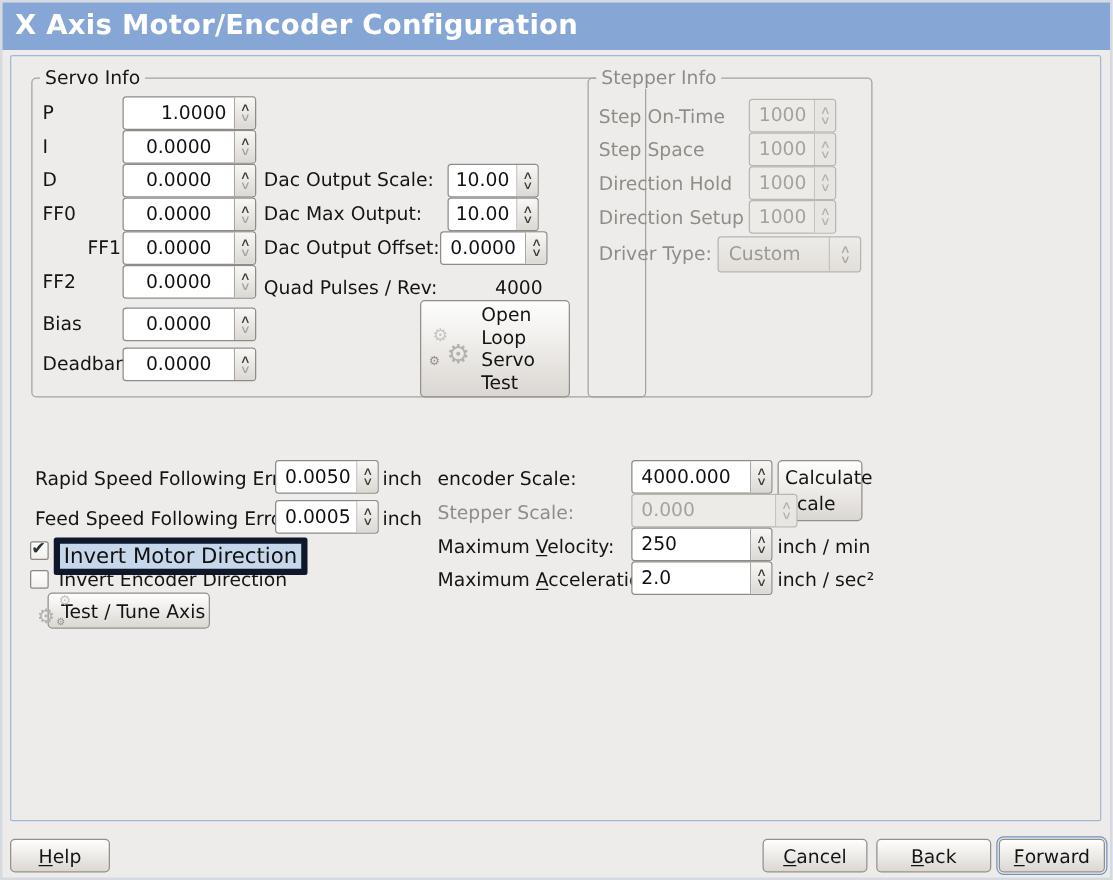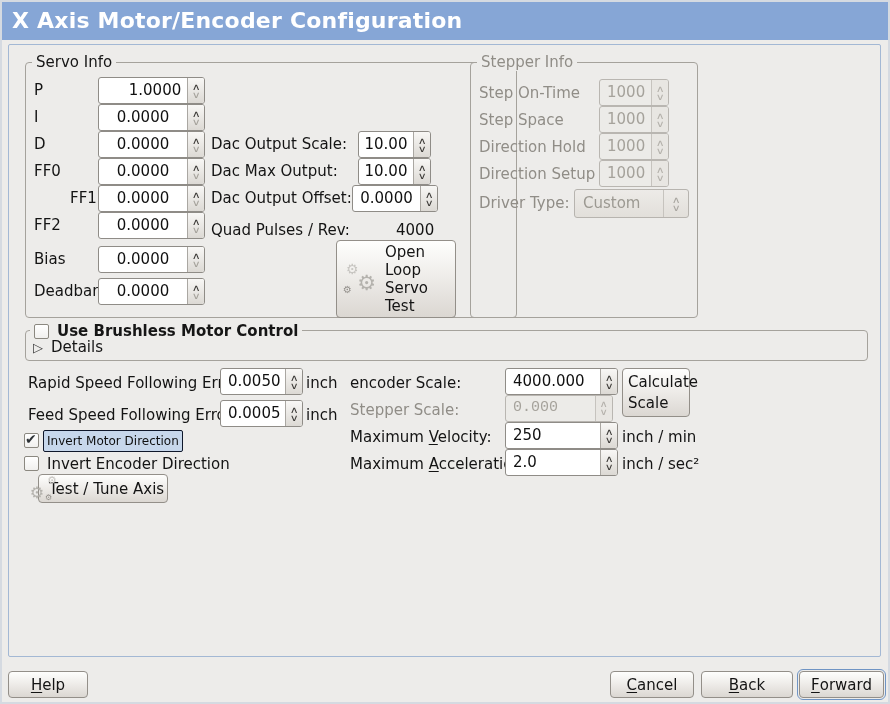--- a/index.html
+++ b/index.html
@@ -44,21 +44,21 @@
 
   .gears{position:relative;display:inline-block;width:34px;height:36px;}
   .gears .g1{position:absolute;top:0;left:3px;font-size:14px;color:#c7c5c1;}
   .gears .g2{position:absolute;bottom:2px;right:1px;font-size:21px;color:#b4b2ad;}
   .gears .g3{position:absolute;bottom:2px;left:0;font-size:10px;color:#94918c;}
   .gears.small{width:26px;height:26px;}
   .gears.small .g1{font-size:11px;left:2px;top:-2px;}
   .gears.small .g2{font-size:16px;bottom:0;}
   .gears.small .g3{font-size:8px;bottom:0;}
 
-  .hl-label{position:absolute;background:#c7d7eb;border:1px solid #0f172a;border-radius:2px;font-size:12px;line-height:20px;padding:0 3px;color:#101010;white-space:nowrap;}
+  .hl-label{position:absolute;background:#c7d7eb;border:5px solid #0f172a;border-radius:2px;font-size:17px;line-height:20px;padding:0 3px;color:#101010;white-space:nowrap;}
   .expander-tri{font-size:13px;color:#3a3a3a;margin-right:8px;}
   u{text-underline-offset:2px;}
 </style>
 </head>
 <body>
 
 <div id="page">
 
   <div id="titlebar">
     <div id="title-text">X Axis Motor/Encoder Configuration</div>
@@ -214,30 +214,20 @@
     <span class="lbl dis" style="left:8px;top:131px;">Driver Type:</span>
     <div class="combo" style="left:103px;top:126px;width:115px;height:29px;">
       <span class="val">Custom</span>
       <span class="cArrows">
           <i>∧</i>
           <i>∨</i>
         </span>
     </div>
   </div>
 
-  <div class="frame" style="left:25px;top:330px;width:843px;height:31px;">
-    <div style="position:absolute;left:4px;top:-9px;background:#edecea;padding:0 4px;display:flex;align-items:center;height:18px;">
-      <span class="cb" style="position:relative;flex:none;"></span>
-      <span style="font-size:15px;font-weight:bold;margin-left:8px;color:#161616;white-space:nowrap;">Use Brushless Motor Control</span>
-    </div>
-    <div style="position:absolute;left:7px;top:7px;display:flex;align-items:center;">
-      <span class="expander-tri">▷</span>
-      <span style="font-size:15px;color:#141414;">Details</span>
-    </div>
-  </div>
 
   <span class="lbl" style="left:28px;top:374px;">Rapid Speed Following Error:</span>
   <div class="entry" style="left:220px;top:368px;width:83px;">
       <span class="val">0.0050</span>
       <span class="arrows">
         <i class="up">∧</i>
         <i class="dn">∨</i>
       </span>
     </div>
   <span class="lbl" style="left:306px;top:374px;">inch</span>
@@ -276,21 +266,21 @@
         <i class="up">∧</i>
         <i class="dn">∨</i>
       </span>
     </div>
 
   <div class="btn" style="left:622px;top:368px;width:68px;height:49px;justify-content:flex-start;padding:0 5px;">
     <span style="line-height:21px;text-align:left;">Calculate Scale</span>
   </div>
 
   <span class="lbl dis" style="left:350px;top:401px;">Stepper Scale:</span>
-  <div class="entry disabled" style="left:505px;top:395px;width:108px;font-family:Liberation Mono, monospace;">
+  <div class="entry disabled" style="left:505px;top:395px;width:133px;">
       <span class="val">0.000</span>
       <span class="arrows">
         <i class="up">∧</i>
         <i class="dn">∨</i>
       </span>
     </div>
 
   <span class="lbl" style="left:350px;top:428px;">Maximum <u>V</u>elocity:</span>
   <div class="entry" style="left:505px;top:422px;width:113px;">
       <span class="val">250</span>

